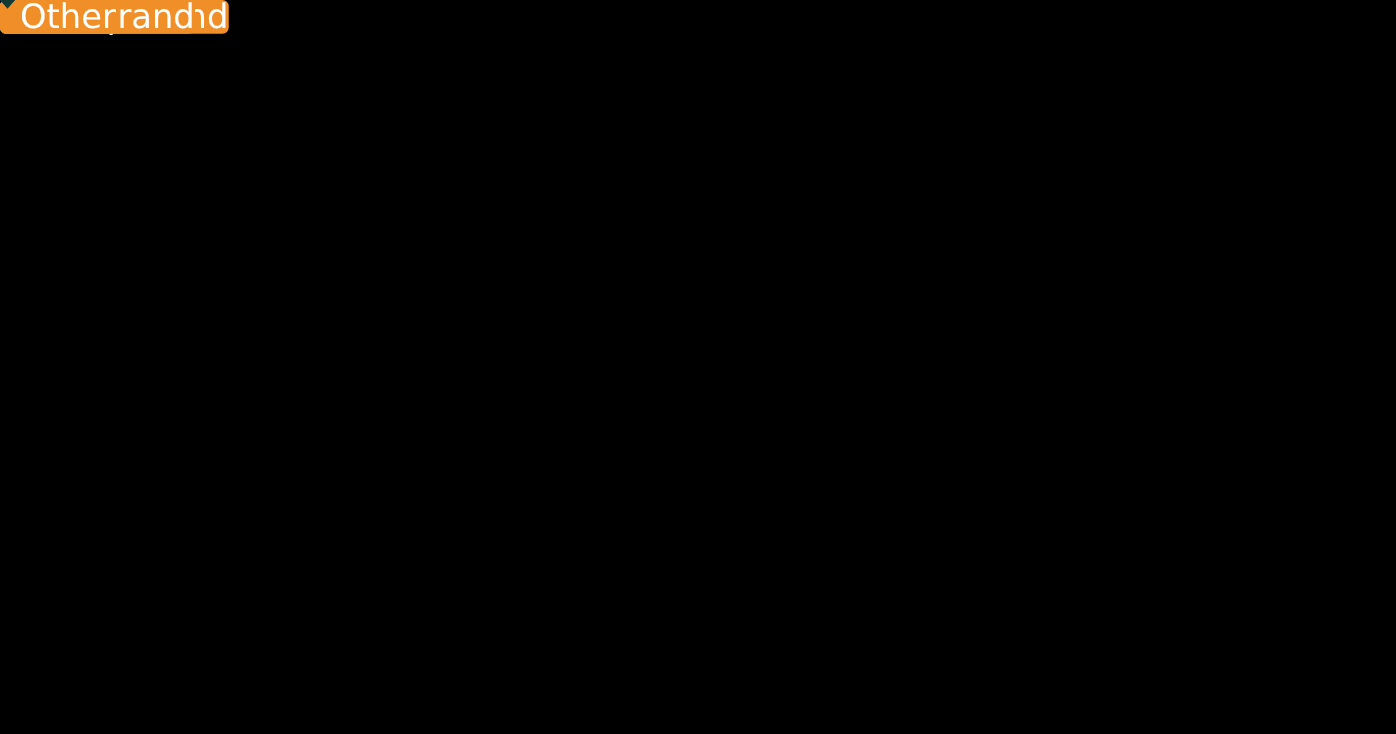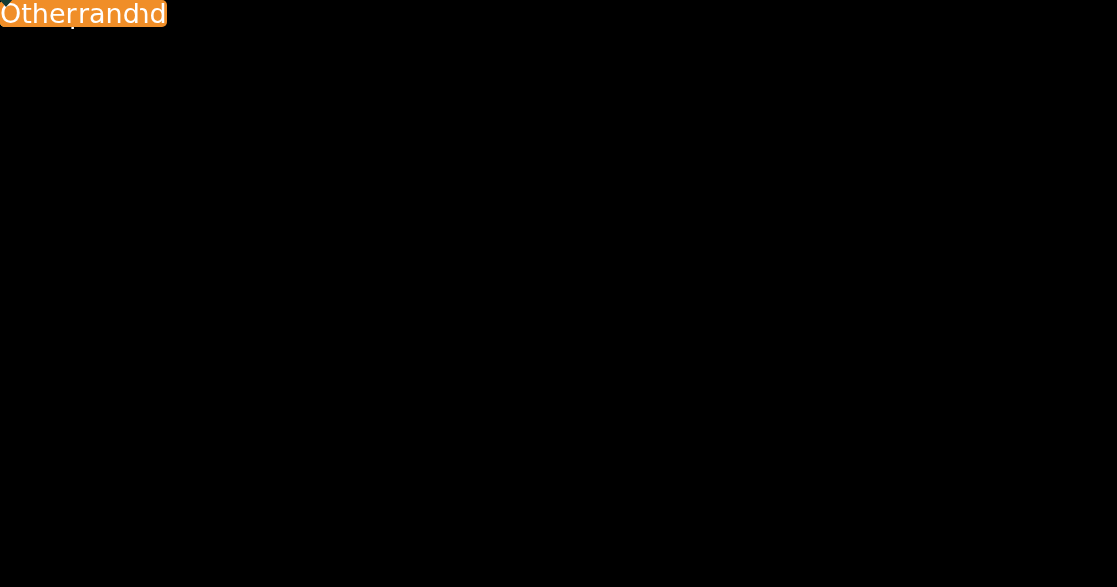--- a/index.html
+++ b/index.html
@@ -41,21 +41,21 @@
   .node-cheap{left:343; top:454; width:200; height:91; background:#f08e28;}
   .node-cool {left:607; top:454; width:200; height:91; background:#f08e28;}
   .node-other-brand{left:871; top:454; width:200; height:91; background:#f08e28;}
   
   .r4-strip{left:0; top:545; width:1117; height:42; background:#bc800b; z-index:4;}
   
   .tab{position:absolute;width:0;height:0;z-index:5;
        border-left:6px solid transparent;border-right:6px solid transparent;}
   .tab-root {left:412; top:131; border-top:6px solid #1a3050;}
   .tab-other{left:702; top:337; border-top:7px solid #123c33;}
-  .lbl{pointer-events:none;}
+  .lbl{pointer-events:none;margin-left:16px;}
 </style>
 </head>
 <body>
 
 <div class="canvas">
 
   <div class="rect backdrop r1-left"></div>
   <div class="rect backdrop r1-right"></div>
   <div class="node node-root">
     <span class="lbl">Root</span>

